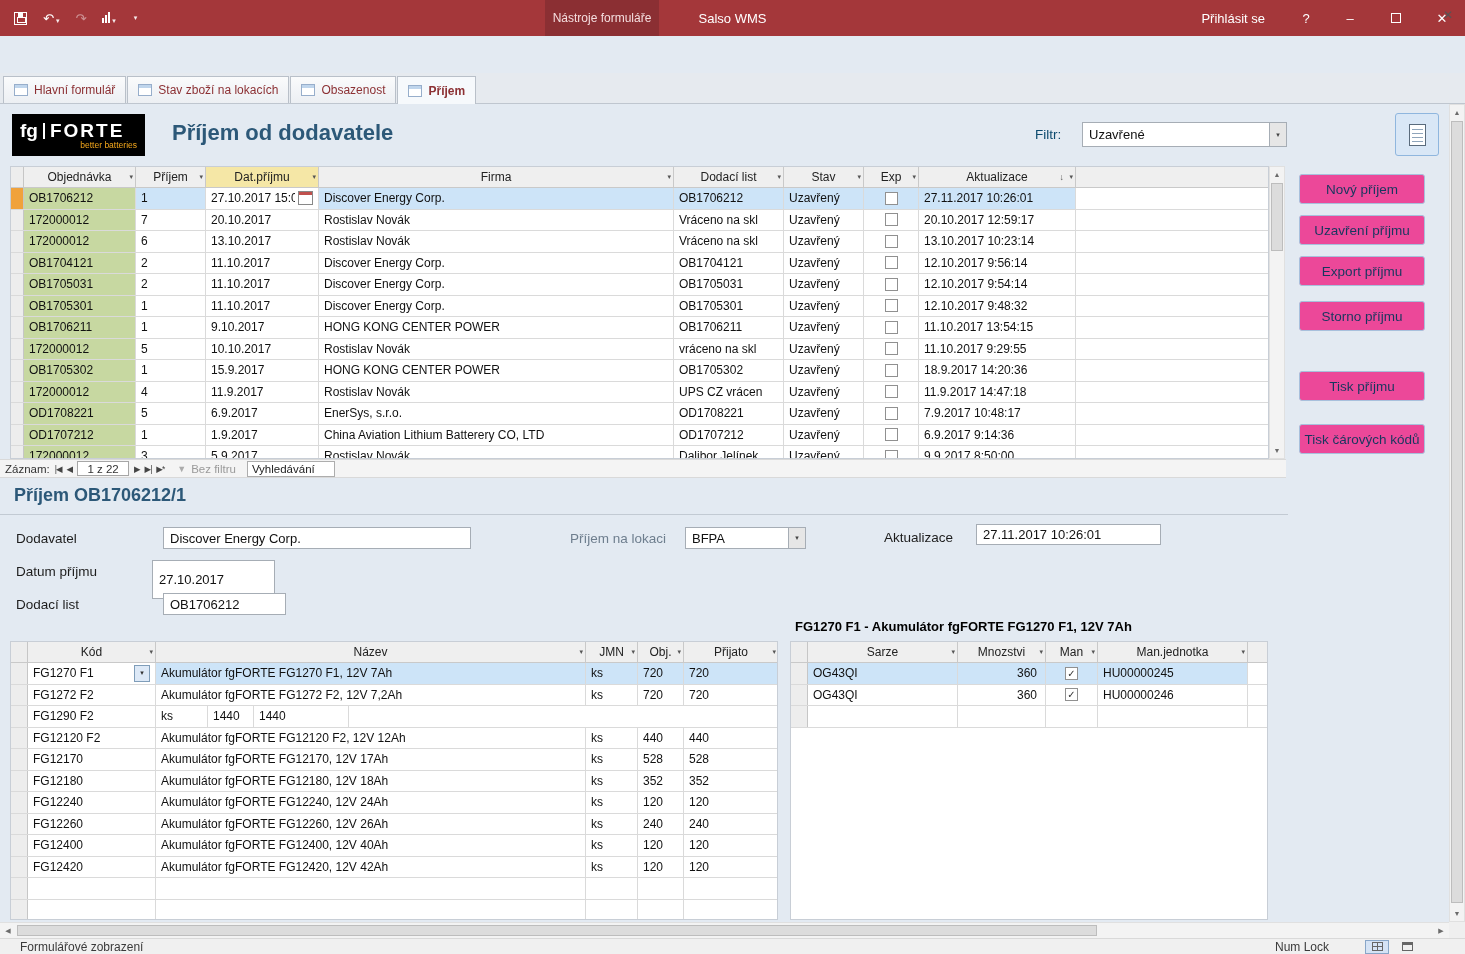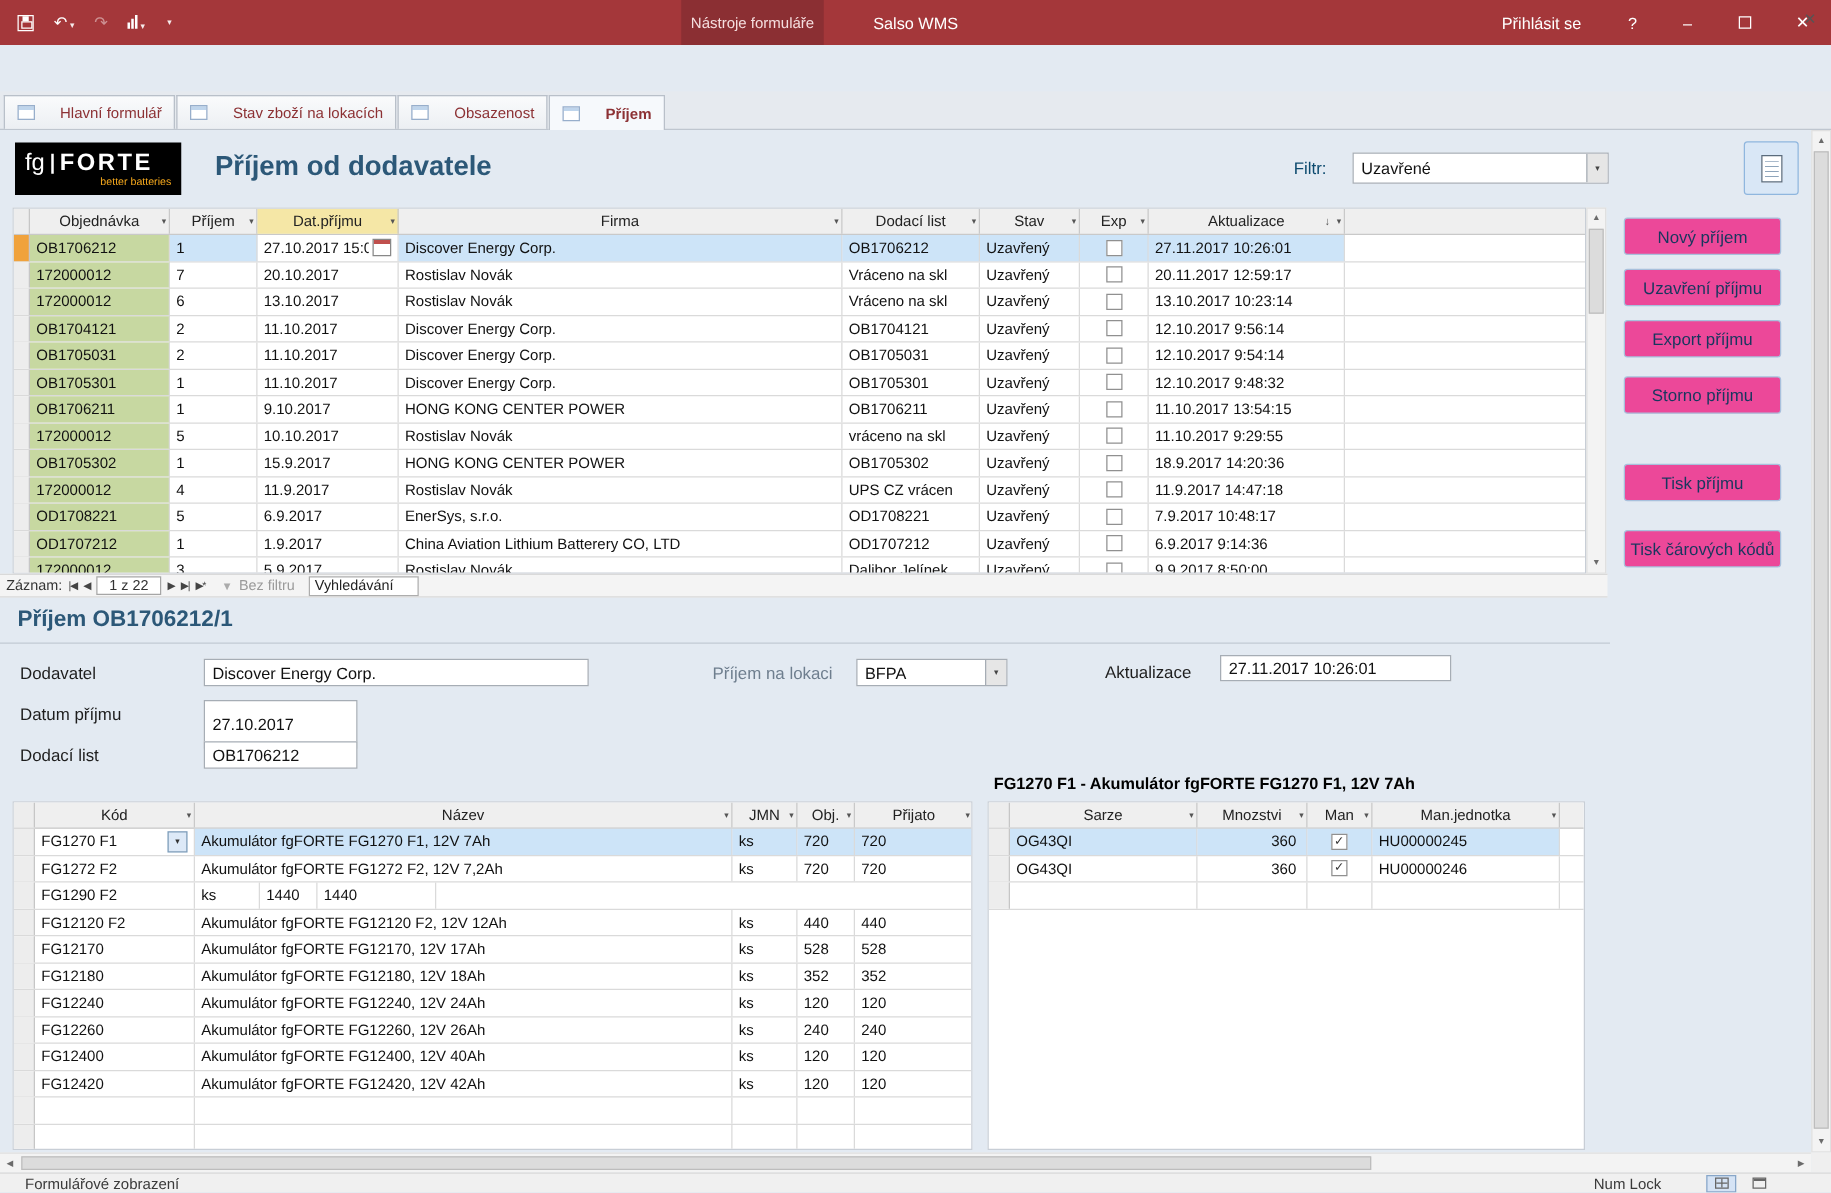--- a/index.html
+++ b/index.html
@@ -29,30 +29,30 @@
   
   .ribbon{position:absolute;left:0;top:36px;width:1465px;height:37px;background:#A4373A;display:flex;align-items:stretch;color:#fff;font-size:13px}
   .rtab{display:flex;align-items:center;padding:0 16px;white-space:nowrap}
   .rtab.active{background:#7B282C;padding:0 22px}
   .tellme{display:flex;align-items:center;margin-left:26px;gap:8px;white-space:nowrap}
   .bulb{width:10px;height:10px;border:1.5px solid #fff;border-radius:50%;position:relative;display:inline-block}
   .bulb::after{content:"";position:absolute;left:2px;bottom:-4px;width:4px;height:3px;background:#fff}
 
   
   .doctabs{position:absolute;left:0;top:73px;width:1465px;height:31px;background:#E6EAEF;border-bottom:1px solid #BFC6CF;display:flex;align-items:flex-end;padding-left:3px}
-  .dtab{display:flex;align-items:center;gap:20px;height:27px;padding:0 10px;border:1px solid #B9C0C9;border-bottom:none;background:linear-gradient(#FAFBFC,#ECEFF3);color:#8C3134;font-size:12px;margin-right:1px;white-space:nowrap;cursor:pointer}
+  .dtab{display:flex;align-items:center;gap:6px;height:27px;padding:0 10px;border:1px solid #B9C0C9;border-bottom:none;background:linear-gradient(#FAFBFC,#ECEFF3);color:#8C3134;font-size:12px;margin-right:1px;white-space:nowrap;cursor:pointer}
   .dtab.active{background:#F6F9FC;font-weight:bold;height:28px;margin-bottom:-1px}
   .tico{width:14px;height:12px;border:1px solid #97AECB;background:linear-gradient(#BFD5EC 0 3px,#fff 3px);flex:none}
   .dt-close{position:absolute;right:12px;top:8px;font-size:12px;color:#555;cursor:pointer}
 
   
   .form-bg{position:absolute;left:0;top:104px;width:1449px;height:818px;background:#E3EAF2}
   .logo{position:absolute;left:12px;top:114px;width:133px;height:42px;background:#000;color:#fff;display:flex;flex-direction:column;justify-content:center;padding:2px 8px}
   .logo-row{display:flex;align-items:center;gap:5px}
-  .logo-fg{font-size:19px;font-weight:normal}
+  .logo-fg{font-size:19px;font-weight:bold}
   .logo-bar{width:2px;height:16px;background:#fff}
   .logo-forte{font-size:19px;font-weight:bold;letter-spacing:2px}
   .logo-tag{font-size:8.5px;color:#F5A81C;text-align:right;margin-top:-2px}
   .form-title{position:absolute;left:172px;top:120px;font-size:22px;font-weight:bold;color:#2C5878}
   .flt-label{position:absolute;left:1035px;top:127px;font-size:13.5px;color:#0c4a6e}
   .tb{background:#fff;border:1px solid #A6ADB5;font-size:13px;color:#111;white-space:nowrap;overflow:hidden;position:absolute;display:flex;align-items:center;padding:0 6px}
   .combo{padding:0 0 0 6px;justify-content:space-between}
   .dd2{width:17px;height:100%;background:#E6E6E6;border-left:1px solid #A6ADB5;display:flex;align-items:center;justify-content:center;font-size:7px;color:#444;flex:none}
   .hdr-btn{position:absolute;left:1395px;top:113px;width:44px;height:43px;background:#D9E7F6;border:1px solid #8FB6DE;border-radius:3px;display:flex;align-items:center;justify-content:center;cursor:pointer}
   .i-page{width:17px;height:22px;background:#fff;border:1px solid #5A6B7C;position:relative}
@@ -249,21 +249,21 @@
           <div class="c m-prj">7</div>
           <div class="c m-dat flexc">
             <span class="grow">20.10.2017</span>
           </div>
           <div class="c m-fir">Rostislav Novák</div>
           <div class="c m-dl">Vráceno na skl</div>
           <div class="c m-stav">Uzavřený</div>
           <div class="c m-exp cbx">
             <span class="cb"></span>
           </div>
-          <div class="c m-akt">20.11.2017 12:59:17</div>
+          <div class="c m-akt">20.10.2017 12:59:17</div>
         </div>
         <div class="ds-row">
           <div class="c gut m-g"></div>
           <div class="c m-ord green">172000012</div>
           <div class="c m-prj">6</div>
           <div class="c m-dat flexc">
             <span class="grow">13.10.2017</span>
           </div>
           <div class="c m-fir">Rostislav Novák</div>
           <div class="c m-dl">Vráceno na skl</div>
@@ -454,21 +454,21 @@
   <div class="flabel gray" style="left:570px;top:531px">Příjem na lokaci</div>
   <div class="tb combo" style="left:685px;top:527px;width:121px;height:22px">
     <span>BFPA</span>
     <span class="dd2">▾</span>
   </div>
 
   <div class="flabel" style="left:884px;top:530px">Aktualizace</div>
   <div class="tb" style="left:976px;top:524px;width:185px;height:21px">27.11.2017 10:26:01</div>
 
   <div class="flabel" style="left:16px;top:564px">Datum příjmu</div>
-  <div class="tb" style="left:163px;top:560px;width:123px;height:39px">27.10.2017</div>
+  <div class="tb" style="left:152px;top:560px;width:123px;height:39px">27.10.2017</div>
 
   <div class="flabel" style="left:16px;top:597px">Dodací list</div>
   <div class="tb" style="left:163px;top:593px;width:123px;height:22px">OB1706212</div>
 
   <div class="batch-title">FG1270 F1 - Akumulátor fgFORTE FG1270 F1, 12V 7Ah</div>
 
   <div class="ds" style="left:10px;top:641px;width:768px;height:279px">
     <div class="ds-h">
       <div class="hc gut p-g"></div>
       <div class="hc p-kod">

